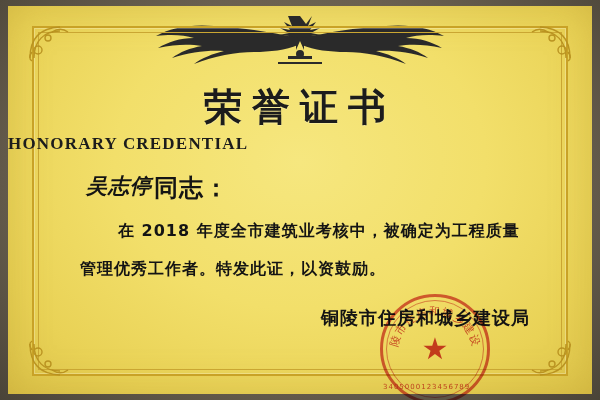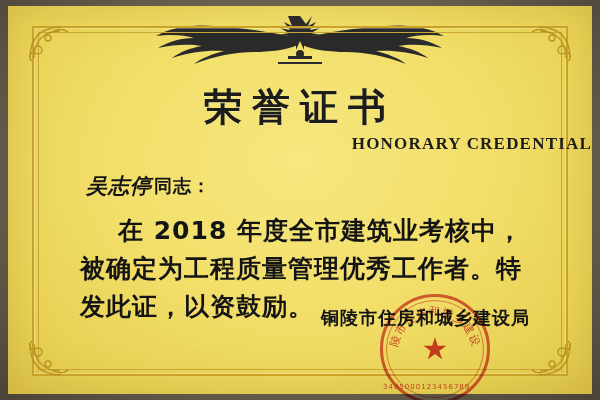--- a/index.html
+++ b/index.html
@@ -94,60 +94,60 @@
     font-weight: bold;
     letter-spacing: 10px;
     color: #1c1c1c;
     text-shadow: 0 1px 0 rgba(255,255,255,0.25);
   }
   .title-en {
     position: absolute;
     top: 128px;
     left: 0;
     width: 100%;
-    text-align: right;
+    text-align: left;
     font-family: "Liberation Serif", serif;
     font-size: 17px;
     font-weight: bold;
     letter-spacing: 1.2px;
     color: #1c1c1c;
   }
 
   
   .recipient-line {
     position: absolute;
     top: 166px;
     left: 78px;
     display: flex;
-    align-items: center;
+    align-items: flex-start;
     color: #141414;
   }
   .recipient-name {
     font-family: "DejaVu Sans", sans-serif;
     font-size: 21px;
     font-weight: bold;
     letter-spacing: 1px;
     font-style: italic;
   }
   .recipient-suffix {
     font-family: Liberation Serif, serif;
-    font-size: 18px;
+    font-size: 24px;
     font-weight: bold;
     letter-spacing: 1px;
     margin-left: 2px;
   }
 
   
   .body-text {
     position: absolute;
     top: 206px;
     left: 72px;
     width: 450px;
     font-family: "DejaVu Sans", sans-serif;
-    font-size: 25px;
+    font-size: 16px;
     font-weight: bold;
     line-height: 38px;
     color: #141414;
     text-indent: 38px;
     letter-spacing: 1px;
   }
 
   
   .issuer {
     position: absolute;

